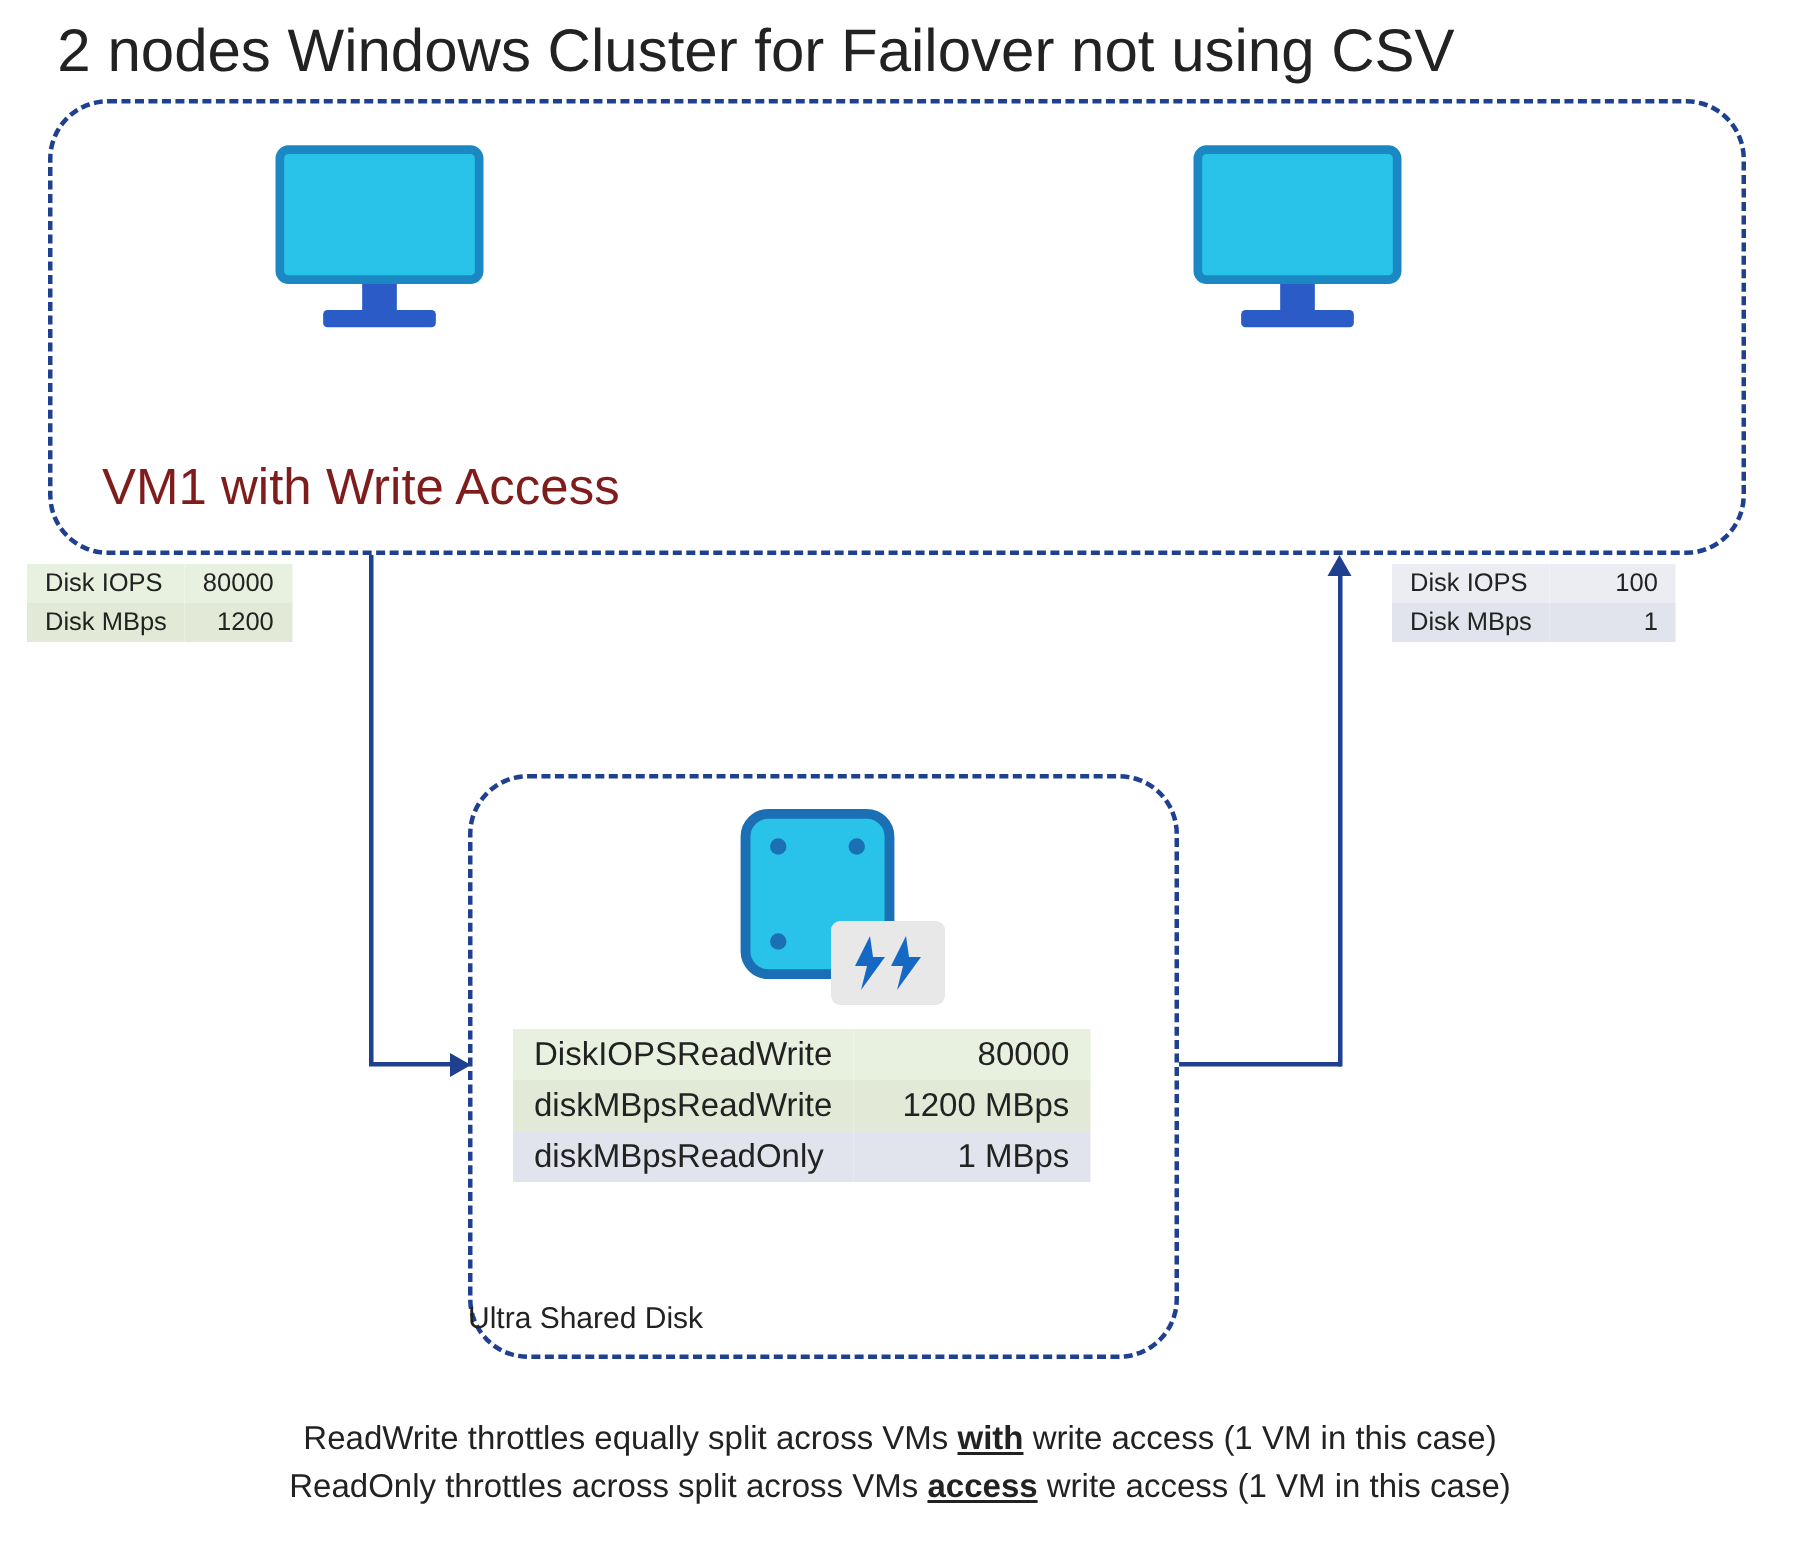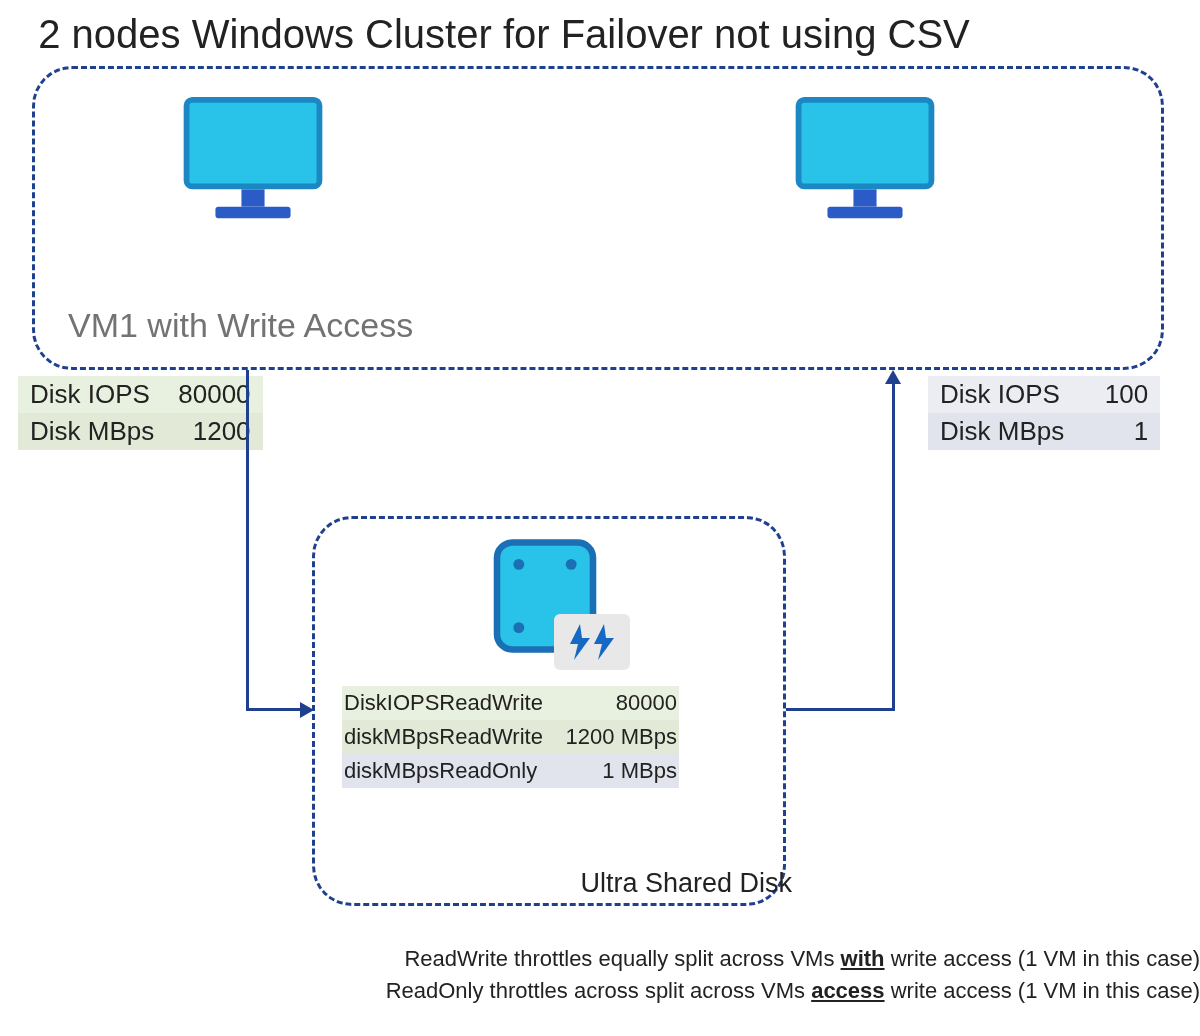--- a/index.html
+++ b/index.html
@@ -2,36 +2,36 @@
 <html><head>
 <meta charset="utf-8">
 <style>
   html,body{margin:0;padding:0;background:#fff;font-family:"Segoe UI",Arial,sans-serif;color:#222}
   .stage{position:relative;width:1200px;height:1036px}
   .title{position:absolute;left:0;width:1008px;top:12px;text-align:center;font-size:40px;font-weight:400}
   .cluster-box{position:absolute;left:32px;top:66px;width:1126px;height:298px;border:3px dashed #1f3f8f;border-radius:40px}
   .disk-box{position:absolute;left:312px;top:516px;width:468px;height:384px;border:3px dashed #1f3f8f;border-radius:40px}
   .monitor{position:absolute;width:146px;height:130px}
   .monitor svg{width:100%;height:100%;display:block}
-  .vm-label{position:absolute;font-size:34px;font-weight:400;color:#737373}
-  .mini-table{position:absolute;border-collapse:collapse;font-size:26px}
+  .vm-label{position:absolute;font-size:34px;font-weight:400;color:#7f1d1d}
+  .mini-table{position:absolute;border-collapse:collapse;font-size:17px}
   .mini-table td{padding:3px 12px}
   .row-a{background:#e8f1df}
   .row-b{background:#e2ead7}
   .row-c{background:#ebedf2}
   .row-d{background:#e1e4ec}
   .val{text-align:right}
   .disk-icon{position:absolute;left:490px;top:536px;width:110px;height:120px}
   .disk-icon svg{width:100%;height:100%;display:block}
   .bolt-badge{position:absolute;left:554px;top:614px;width:76px;height:56px;background:#e8e8e8;border-radius:6px;display:flex;align-items:center;justify-content:center}
   .bolt-badge svg{width:60px;height:40px}
   .disk-table{position:absolute;left:342px;top:686px;border-collapse:collapse;font-size:22px}
-  .disk-table td{padding:4px 2px}
-  .disk-caption{position:absolute;left:324px;width:468px;top:868px;text-align:right;font-size:27px}
-  .foot{position:absolute;left:0;width:1200px;text-align:right;font-size:22px}
+  .disk-table td{padding:4px 14px}
+  .disk-caption{position:absolute;left:312px;width:468px;top:868px;text-align:left;font-size:20px}
+  .foot{position:absolute;left:0;width:1200px;text-align:center;font-size:22px}
   .foot .u{text-decoration:underline;font-weight:700}
   .arrow-line{position:absolute;background:#1f3f8f}
   .arrow-head{position:absolute;width:0;height:0}
 </style>
 </head>
 <body>
 
 <div class="stage">
   <div class="title">2 nodes Windows Cluster for Failover not using CSV</div>
 

